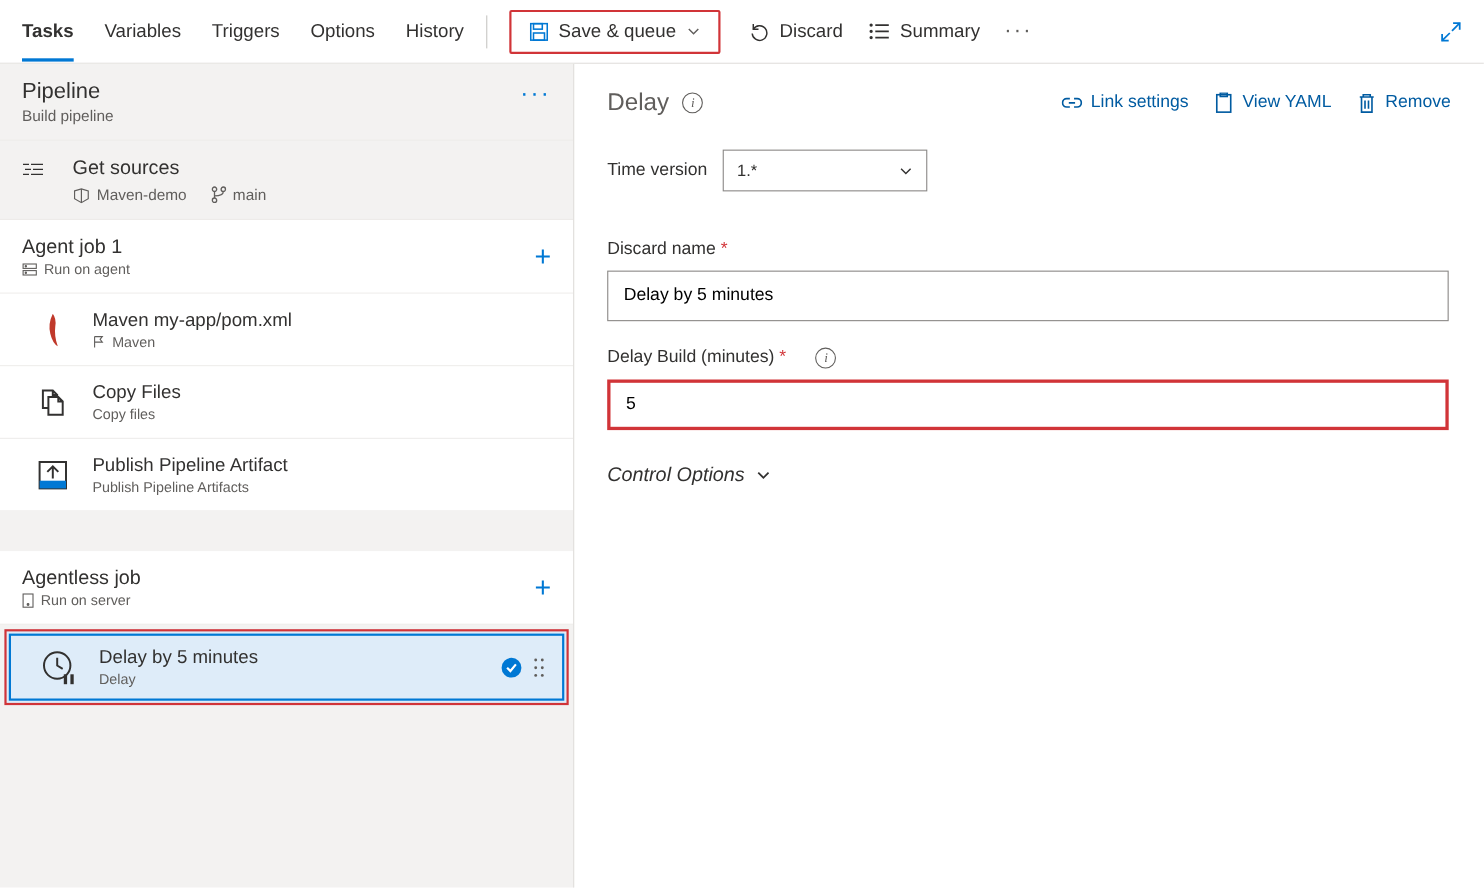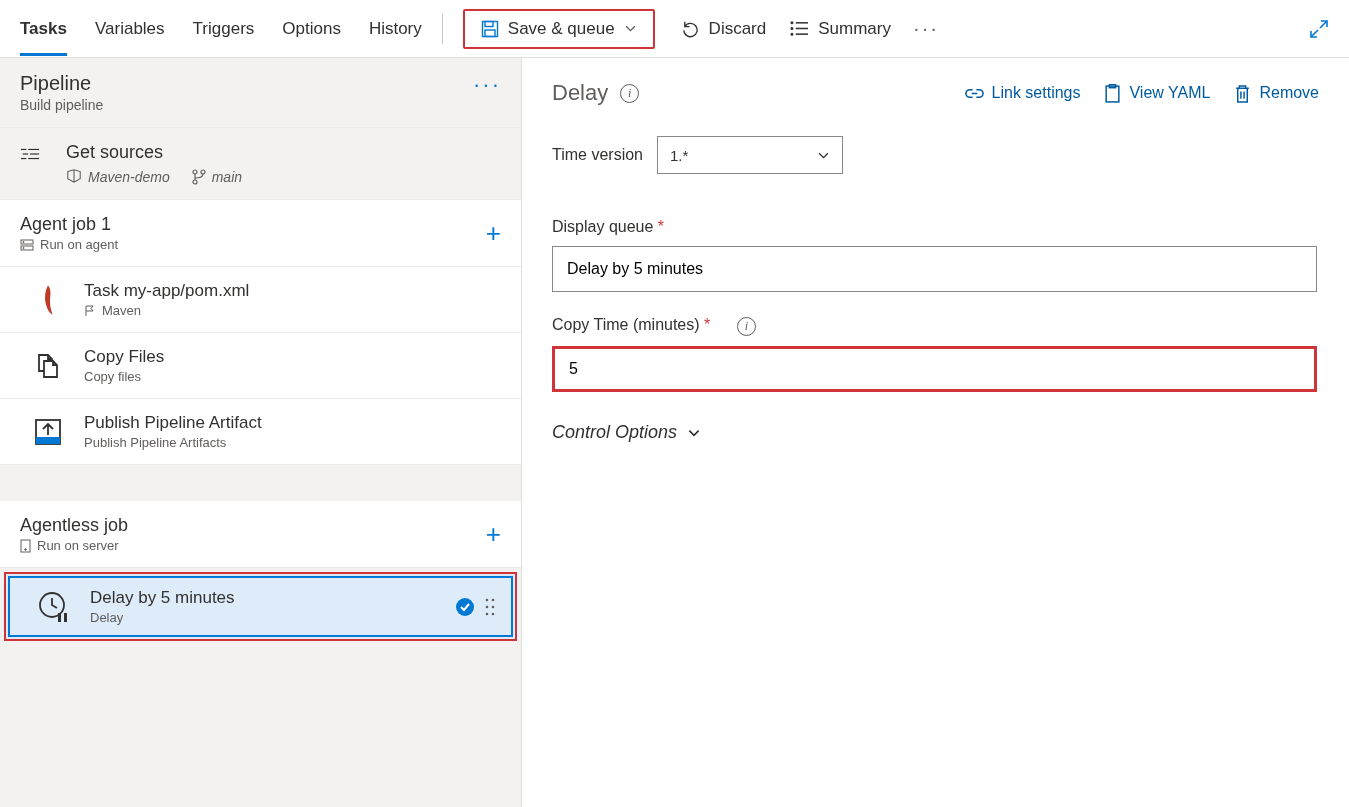--- a/index.html
+++ b/index.html
@@ -26,21 +26,21 @@
 .block-grey { background: #f3f2f1; border-bottom: 1px solid #edebe9; padding: 14px 20px; }
 .pipeline-hdr { display: flex; align-items: flex-start; justify-content: space-between; }
 .pipeline-hdr h2 { font-size: 20px; font-weight: 400; }
 .pipeline-hdr .sub { font-size: 14px; color: #605e5c; margin-top: 2px; }
 .hdr-more { color: #0078d4; font-size: 22px; letter-spacing: 2px; cursor: pointer; }
 
 .sources { display: flex; align-items: flex-start; gap: 26px; }
 .sources-ico { margin-top: 4px; }
 .sources h3 { font-size: 18px; font-weight: 400; }
 .sources-meta { display: flex; align-items: center; gap: 22px; margin-top: 6px; color: #605e5c; font-size: 14px; }
-.sources-meta span { display: inline-flex; align-items: flex-start; gap: 6px; font-style: italic; }
+.sources-meta span { display: inline-flex; align-items: flex-end; gap: 6px; }
 
 .job-hdr { display: flex; align-items: center; justify-content: space-between; }
 .job-hdr h3 { font-size: 18px; font-weight: 400; }
 .job-hdr .sub { font-size: 13px; color: #605e5c; margin-top: 2px; display: flex; align-items: center; gap: 6px; }
 .plus { font-size: 26px; font-weight: 300; color: #0078d4; cursor: pointer; }
 
 .task { background: #fff; border-bottom: 1px solid #edebe9; padding: 14px 20px 14px 30px; display: flex; align-items: center; gap: 18px; }
 .task-ico { width: 36px; height: 36px; display: flex; align-items: center; justify-content: center; }
 .task-body .title { font-size: 17px; font-weight: 400; }
 .task-body .sub { font-size: 13px; color: #605e5c; margin-top: 2px; display: flex; align-items: center; gap: 6px; }
@@ -184,21 +184,21 @@
       <span class="plus">+</span>
     </div>
 
     <div class="task">
       <div class="task-ico">
         <svg width="26" height="34" viewBox="0 0 20 30">
             <path d="M10 2 Q6 10 8 18 Q10 26 14 28 Q11 20 12 12 Q13 6 10 2" fill="#c0392b"></path>
           </svg>
       </div>
       <div class="task-body">
-        <div class="title">Task my-app/pom.xml</div>
+        <div class="title">Maven my-app/pom.xml</div>
         <div class="sub">
           <svg width="12" height="12" viewBox="0 0 12 12" fill="none" stroke="#605e5c" stroke-width="1">
               <path d="M2 1 L2 11 M2 1 L9 1 L7 3.5 L9 6 L2 6"></path>
             </svg>
           <span>Maven</span>
         </div>
       </div>
     </div>
 
     <div class="task">
@@ -312,28 +312,28 @@
         <svg width="13" height="13" viewBox="0 0 12 12" fill="none" stroke="#323130" stroke-width="1.2">
             <polyline points="2,4 6,8 10,4"></polyline>
           </svg>
       </div>
     </div>
 
     <div style="height:20px"></div>
 
     <div class="form-field">
       <label>
-        <span>Display queue</span> <span class="req">*</span>
+        <span>Discard name</span> <span class="req">*</span>
       </label>
       <input class="text-input" value="Delay by 5 minutes" style="">
     </div>
 
     <div class="form-field">
       <label>
-        <span>Copy Time (minutes)</span> <span class="req">*</span>
+        <span>Delay Build (minutes)</span> <span class="req">*</span>
         &nbsp;&nbsp;&nbsp;&nbsp;
         <span class="info-circle">i</span>
       </label>
       <input class="text-input hl" value="5" style="">
     </div>
 
     <div class="section-toggle">
       <span>Control Options</span>
       <svg width="14" height="14" viewBox="0 0 12 12" fill="none" stroke="#323130" stroke-width="1.4">
           <polyline points="2,4 6,8 10,4"></polyline>

